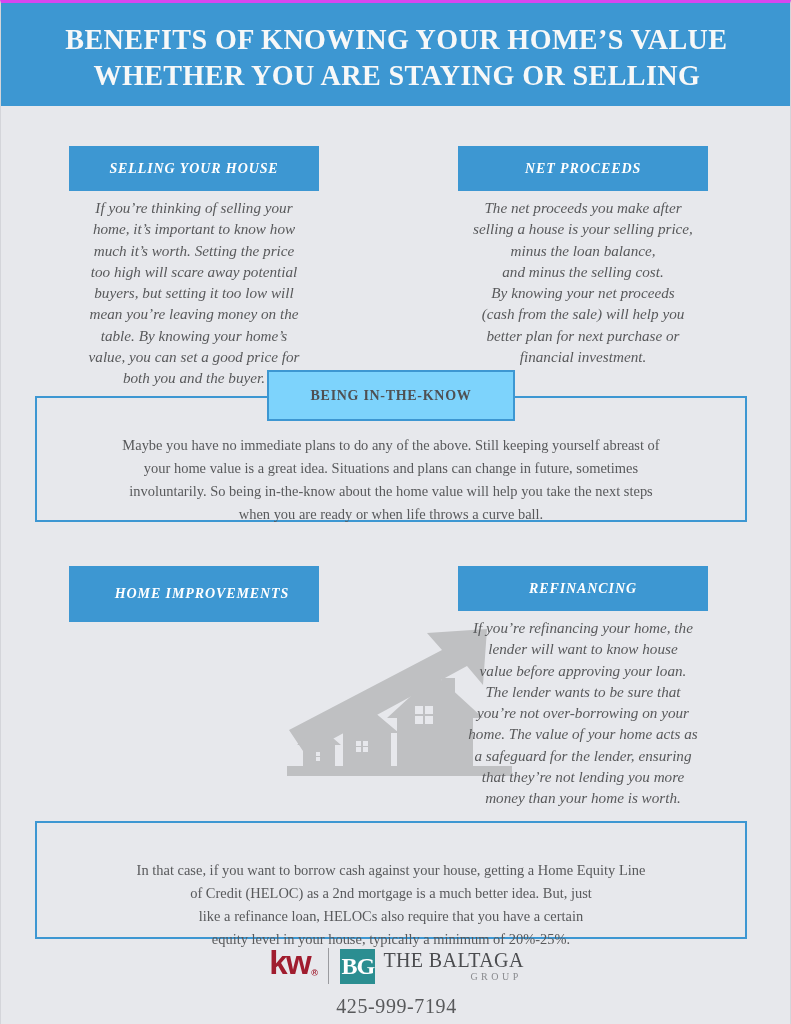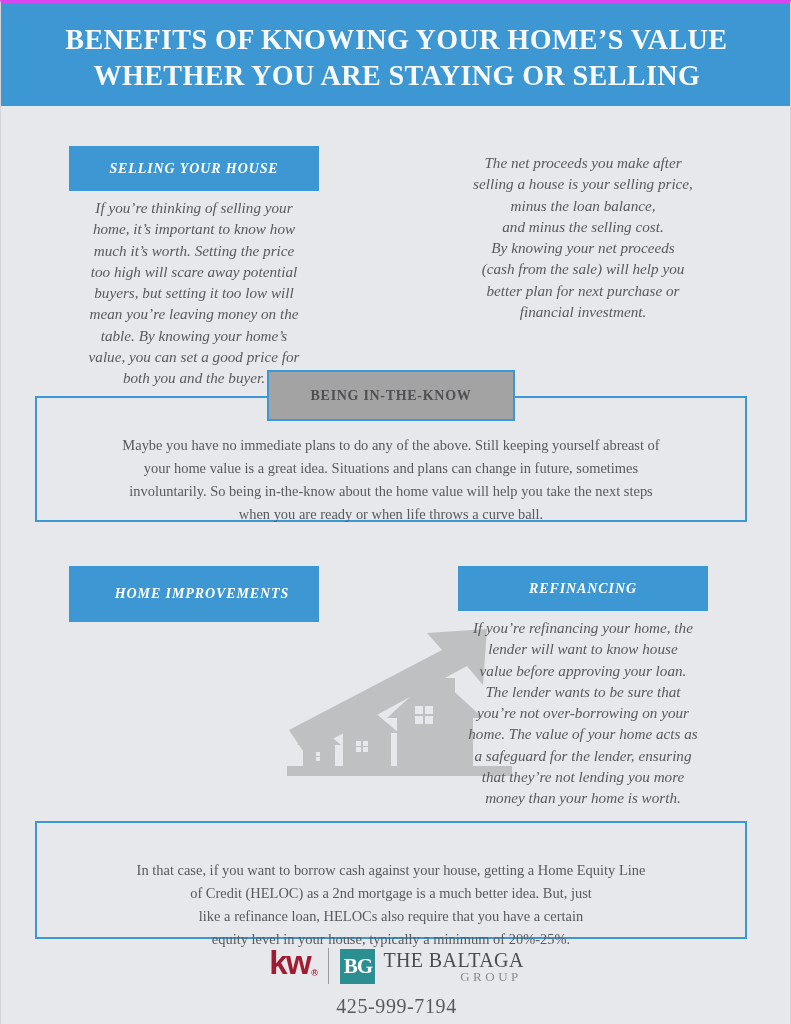--- a/index.html
+++ b/index.html
@@ -99,21 +99,21 @@
   #section-heloc     { top: 818px; height: 118px; }
 
   .outline-title {
     position: absolute;
     left: 50%;
     transform: translateX(-50%);
     top: -28px;
     width: 248px;
     height: 51px;
     border: 2.5px solid #3d97d2;
-    background: #a3a3a3;
+    background: #7dd3fc;
     display: flex;
     align-items: center;
     justify-content: center;
     color: #4f5052;
     font-family: "Liberation Serif", serif;
     font-weight: bold;
     font-size: 14px;
     letter-spacing: 0.7px;
     z-index: 5;
   }
@@ -185,42 +185,42 @@
   .bg-square {
     width: 35px;
     height: 35px;
     background: #2b8e91;
     color: #ffffff;
     display: flex;
     align-items: center;
     justify-content: center;
     font-family: "Liberation Serif", serif;
     font-weight: bold;
-    font-size: 21px;
+    font-size: 24px;
     letter-spacing: -1px;
     position: relative;
     text-align: center;
   }
   .baltaga-text {
     margin-left: 8px;
     display: flex;
     flex-direction: column;
     justify-content: center;
   }
   .baltaga-name {
     color: #4b4c4f;
     font-family: "Liberation Serif", serif;
     font-size: 20px;
     letter-spacing: 0.4px;
     line-height: 21px;
   }
   .baltaga-sub {
     color: #8a8b8f;
     font-family: "Liberation Serif", serif;
-    font-size: 13px;
+    font-size: 10px;
     letter-spacing: 3.5px;
     line-height: 11px;
     text-align: right;
     padding-right: 2px;
   }
   .phone {
     margin-top: 7px;
     color: #58595b;
     font-family: "Liberation Serif", serif;
     font-size: 20px;
@@ -277,20 +277,21 @@
 much it’s worth. Setting the price
 too high will scare away potential
 buyers, but setting it too low will
 mean you’re leaving money on the
 table. By knowing your home’s
 value, you can set a good price for
 both you and the buyer.</div>
   </div>
 
   <div class="card" id="card-proceeds">
+    <div class="card-title">NET PROCEEDS</div>
     <div class="card-body">The net proceeds you make after
 selling a house is your selling price,
 minus the loan balance,
 and minus the selling cost.
 By knowing your net proceeds
 (cash from the sale) will help you
 better plan for next purchase or
 financial investment.</div>
   </div>
 

